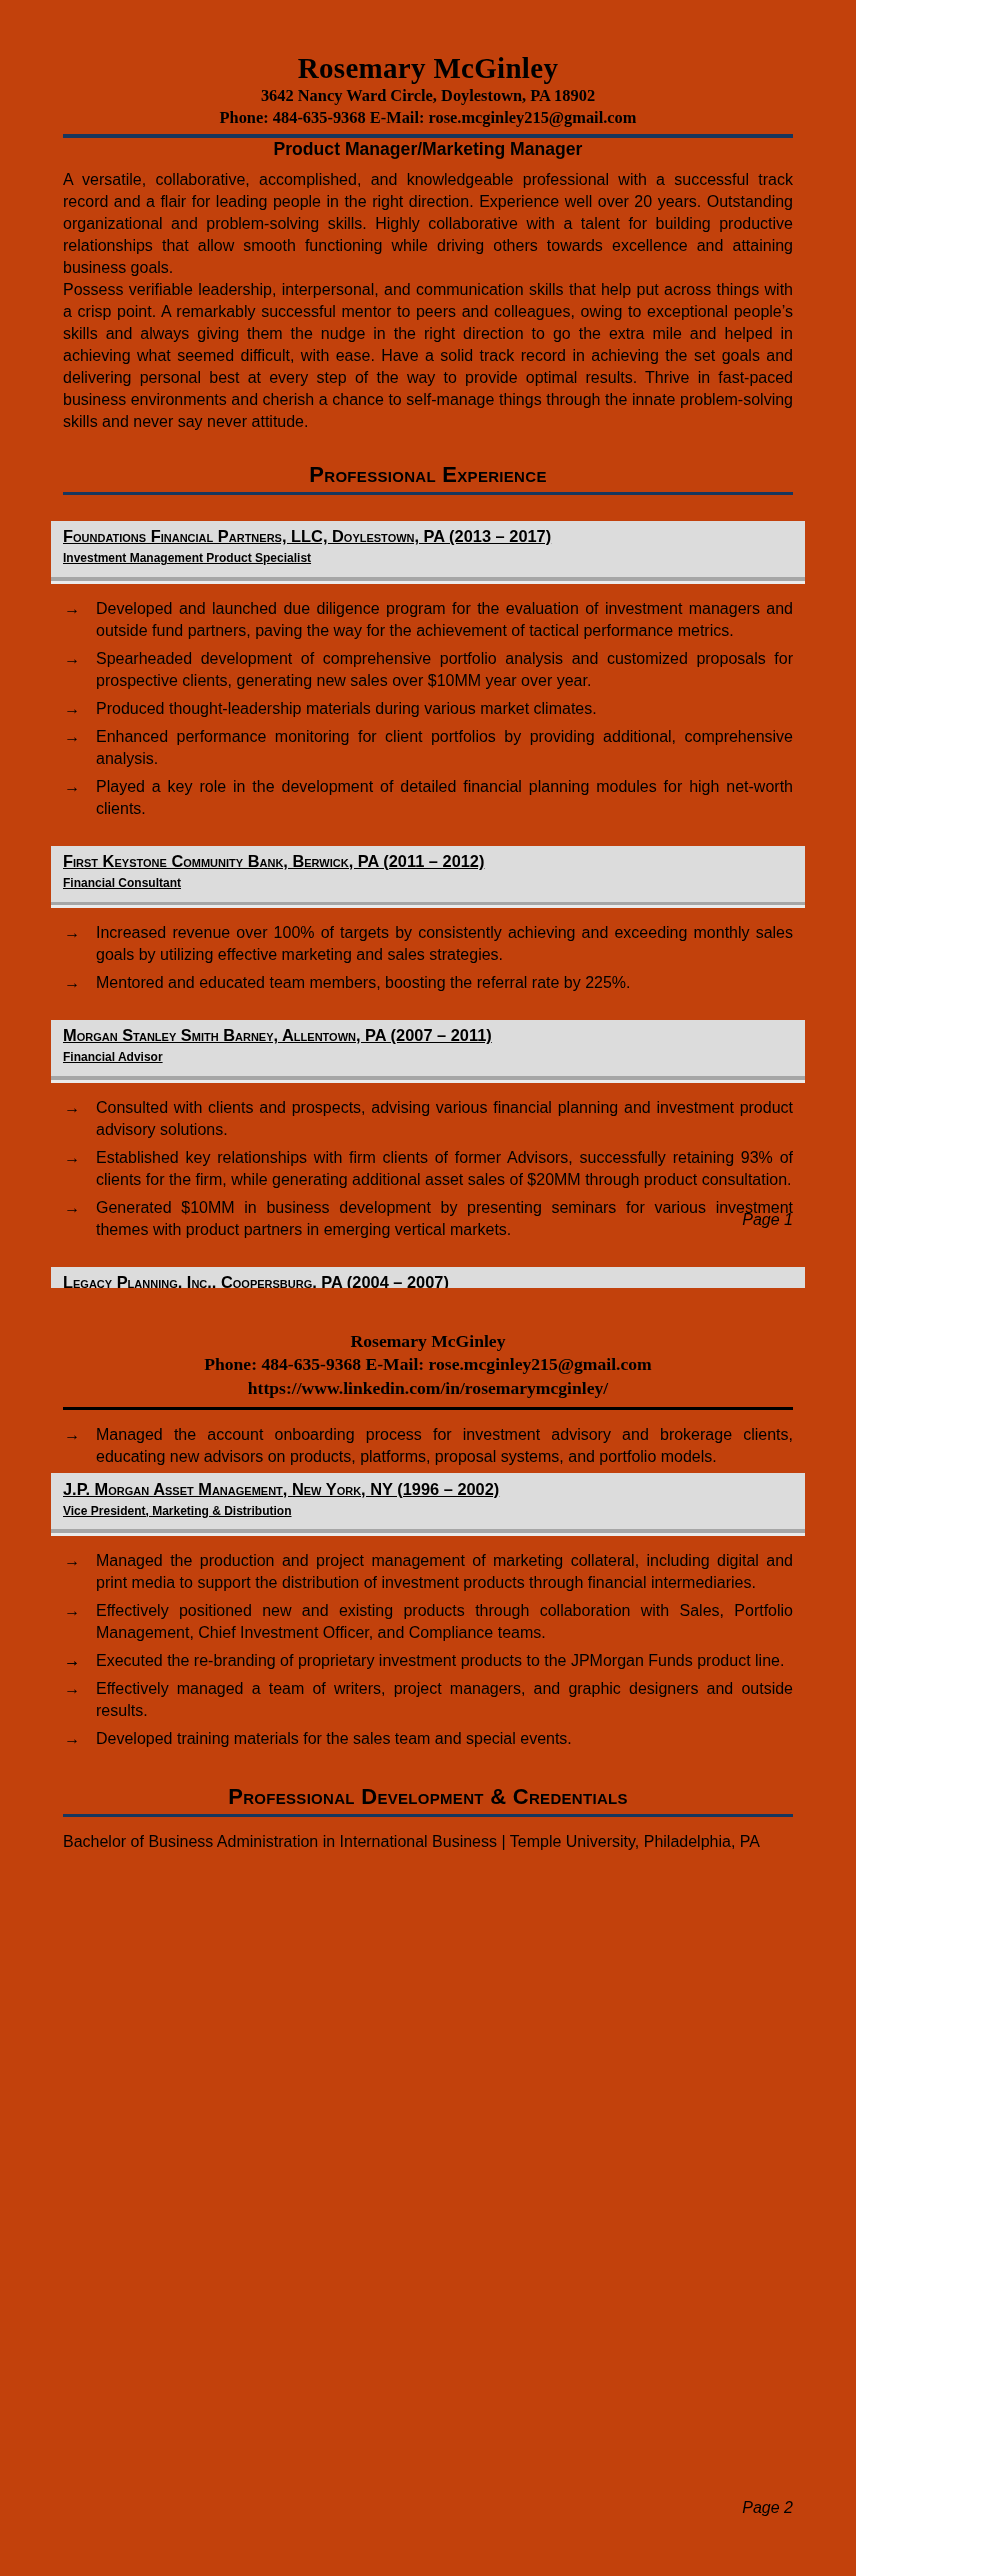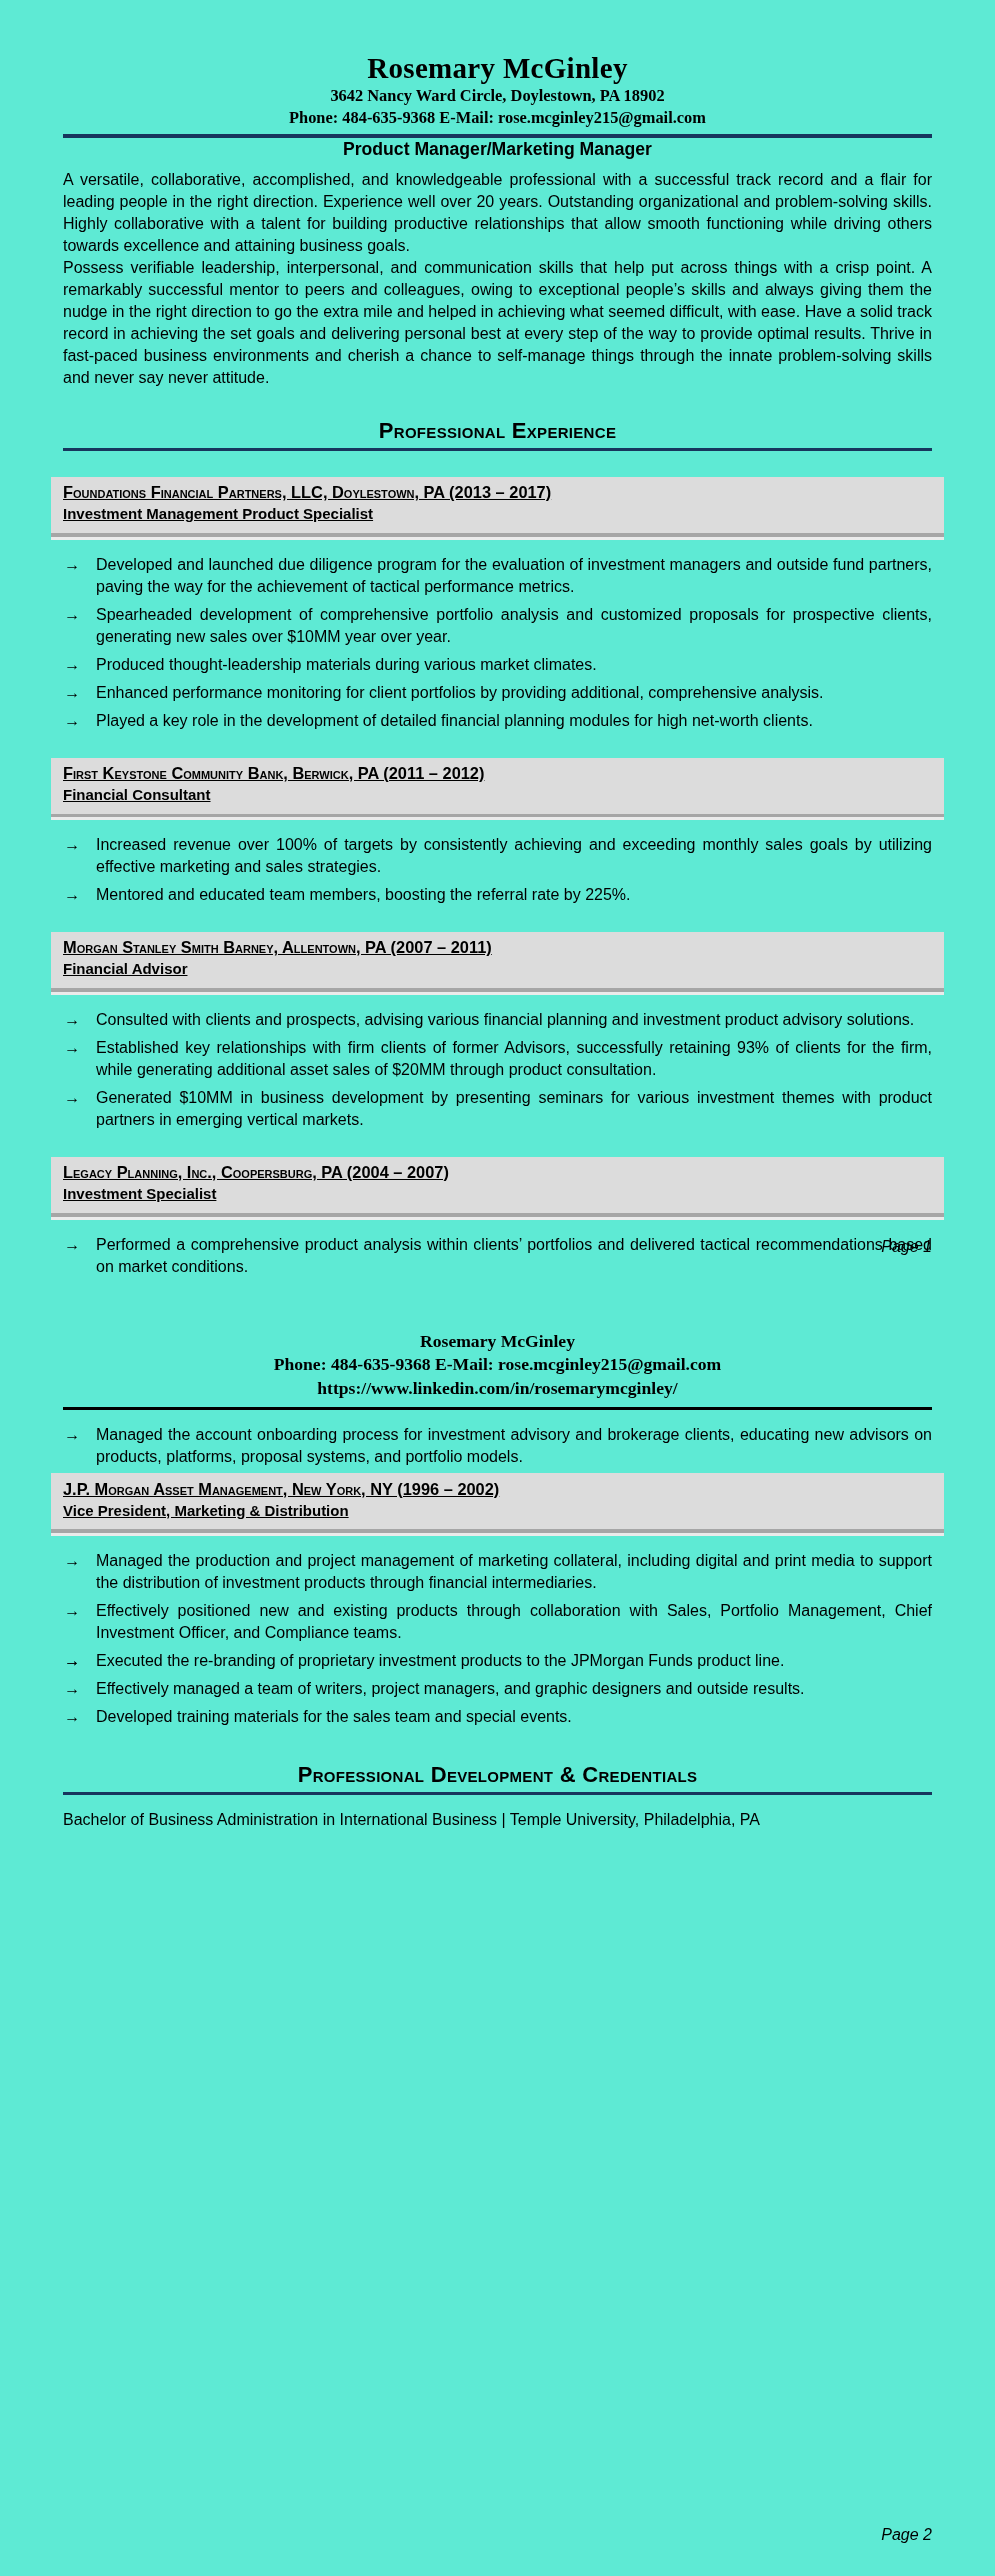--- a/index.html
+++ b/index.html
@@ -4,23 +4,23 @@
 <style>
   * { box-sizing: border-box; }
   html, body { margin: 0; padding: 0; background: #ffffff; }
   body {
     width: 995px;
     font-family: "Liberation Sans", sans-serif;
     color: #000;
   }
   .page {
     position: relative;
-    width: 995px;
+    width: 856px;
     height: 1288px;
-    background: #5eead4;
+    background: #c2410c;
     overflow: hidden;
   }
   .content { margin: 0 63px; }
 
   
   .p1-header {
     padding-top: 52px;
     text-align: center;
     font-family: "Liberation Serif", serif;
     font-weight: bold;
@@ -66,21 +66,21 @@
     text-decoration: underline;
   }
   .job-company {
     font-weight: bold;
     font-variant: small-caps;
     font-size: 16.4px;
     line-height: 22px;
   }
   .job-title {
     font-weight: bold;
-    font-size: 15px;
+    font-size: 12px;
     line-height: 22px;
   }
   .job-shadow {
     height: 8.8px;
     margin: 0 -11.7px;
     background: linear-gradient(#dcdcdc 0 20%, #a6a6a6 20% 65%, #ebebeb 65% 100%);
   }
 
   ul.bullets { list-style: none; margin: 14px 0 0 0; padding: 0; }
   ul.bullets li {
@@ -94,21 +94,21 @@
   ul.bullets li .arrow {
     position: absolute;
     left: 1.2px;
     top: 0;
     font-weight: normal;
   }
 
   .page-label {
     position: absolute;
     right: 63px;
-    bottom: 32px;
+    bottom: 59px;
     font-style: italic;
     font-size: 16px;
   }
 
   
   .p2-header {
     padding-top: 42px;
     text-align: center;
     font-family: "Liberation Serif", serif;
     font-weight: bold;

